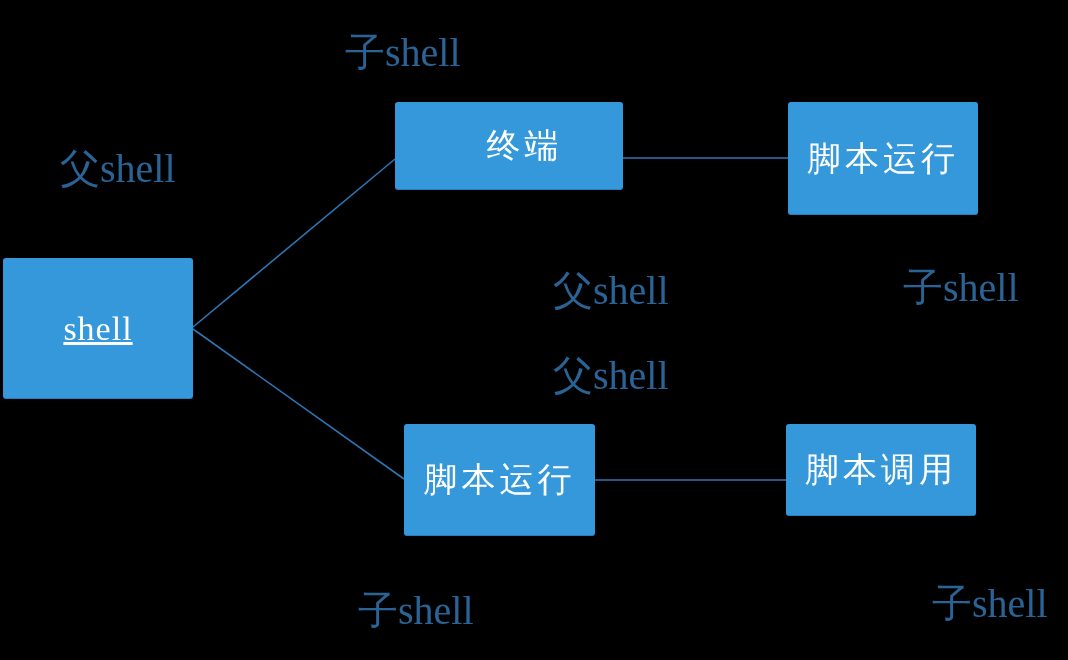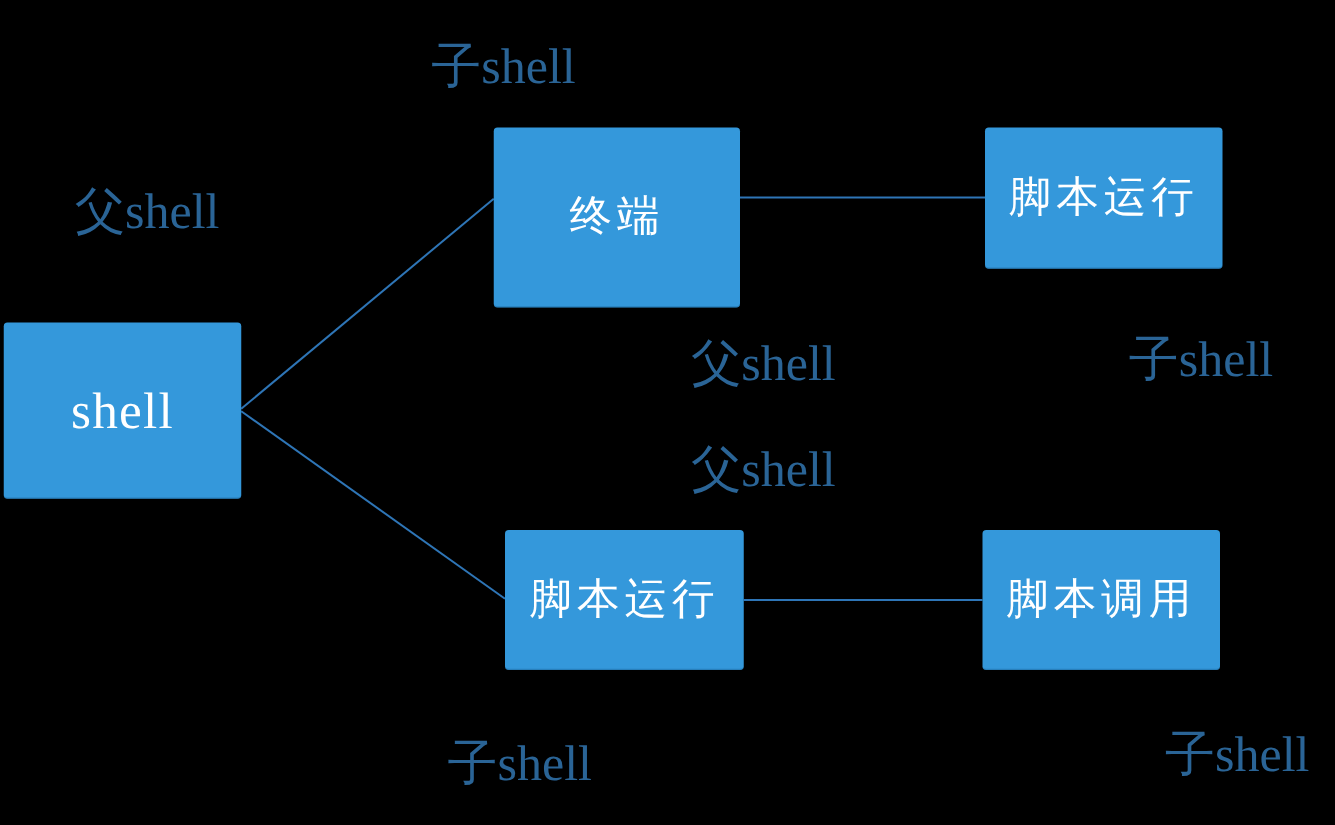--- a/index.html
+++ b/index.html
@@ -38,38 +38,39 @@
     text-align: center;
     box-shadow: inset 0 -1px 0 rgba(20, 80, 130, 0.35);
   }
   .node .cjk {
     font-size: 34px;
     letter-spacing: 4px;
     line-height: 1.4;
     white-space: nowrap;
   }
   .node .latin {
-    font-size: 41px;
+    font-size: 34px;
     letter-spacing: 1px;
     line-height: 1.4;
     white-space: nowrap;
+    text-decoration: underline;
   }
   .free-label {
     position: absolute;
     color: #2a6496;
     font-size: 40px;
     line-height: 1;
     white-space: nowrap;
   }
   
   #node-user-login   { left: 3px;   top: 258px; width: 190px; height: 141px; }
-  #node-terminal     { left: 395px; top: 102px; width: 197px; height: 144px; }
+  #node-terminal     { left: 395px; top: 102px; width: 197px; height: 88px; padding-left: 31px; }
   #node-script-run-1 { left: 788px; top: 102px; width: 190px; height: 113px; }
   #node-script-run-2 { left: 404px; top: 424px; width: 191px; height: 112px; }
-  #node-script-call  { left: 786px; top: 424px; width: 190px; height: 112px; }
+  #node-script-call  { left: 786px; top: 424px; width: 190px; height: 92px; }
   
   #label-parent-left       { left: 60px;  top: 149px; }
   #label-child-top         { left: 345px; top: 33px;  }
   #label-parent-mid-upper  { left: 553px; top: 271px; }
   #label-parent-mid-lower  { left: 553px; top: 356px; }
   #label-child-right-top   { left: 903px; top: 268px; }
   #label-child-bottom-left { left: 358px; top: 591px; }
   #label-child-bottom-right{ left: 932px; top: 584px; }
 </style>
 </head>

